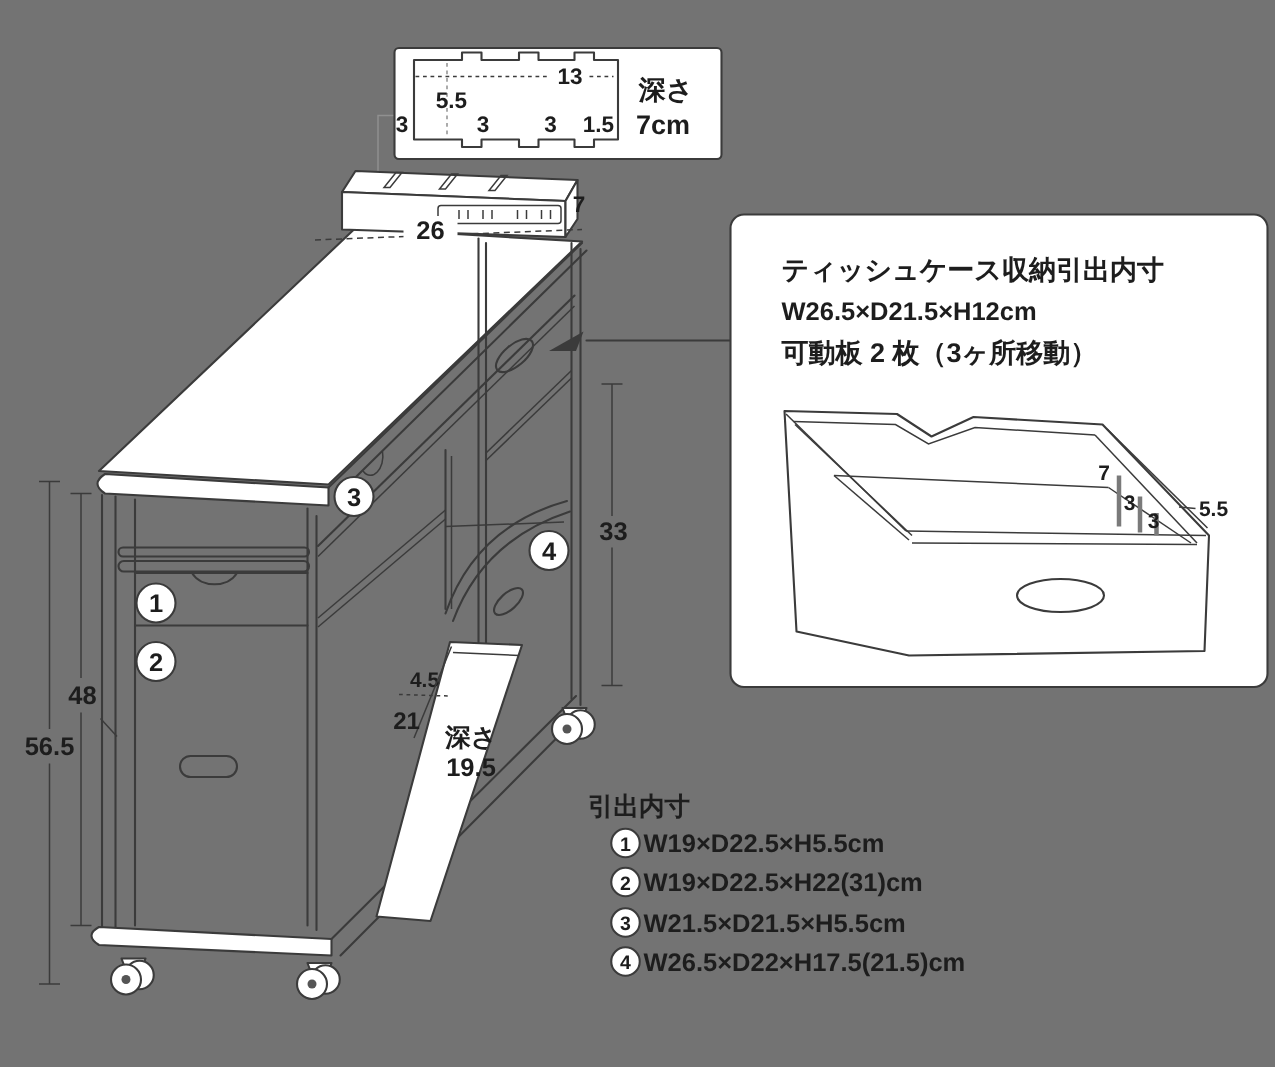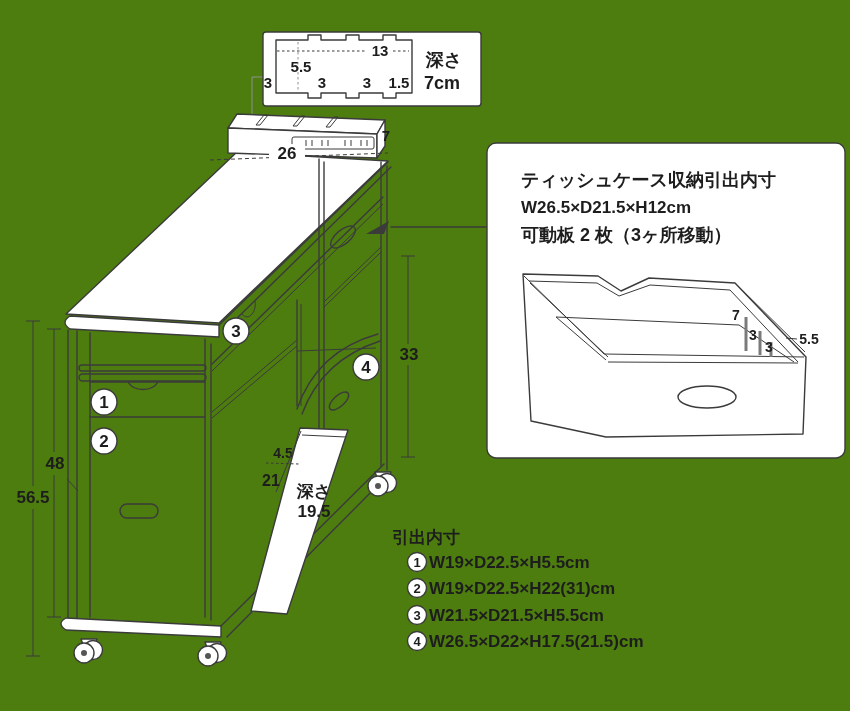--- a/index.html
+++ b/index.html
@@ -1,16 +1,16 @@
 <!DOCTYPE html>
 <html><head>
 <meta charset="utf-8">
 <style>
   html,body{margin:0;padding:0;background:#fff;}
-  .stage{position:relative;width:850px;height:711px;background:#4d7c0f;overflow:hidden;
+  .stage{position:relative;width:850px;height:711px;background:#737373;overflow:hidden;
          font-family:"Liberation Sans","DejaVu Sans",sans-serif;}
   svg{display:block;}
   .ln{fill:none;stroke:#3b3b3b;stroke-width:1.4;stroke-linecap:round;stroke-linejoin:round;}
   .lnf{fill:#ffffff;stroke:#3b3b3b;stroke-width:1.4;stroke-linejoin:round;}
   .thin{fill:none;stroke:#3b3b3b;stroke-width:1;}
   .gray{fill:none;stroke:#909090;stroke-width:1;}
   .dash{stroke-dasharray:4 3;}
   .dash2{stroke-dasharray:2.5 2.5;}
   .slat{fill:none;stroke:#7a7a7a;stroke-width:3;}
   .txt{font-family:"Liberation Sans","DejaVu Sans",sans-serif;font-weight:bold;fill:#1d1d1d;}

